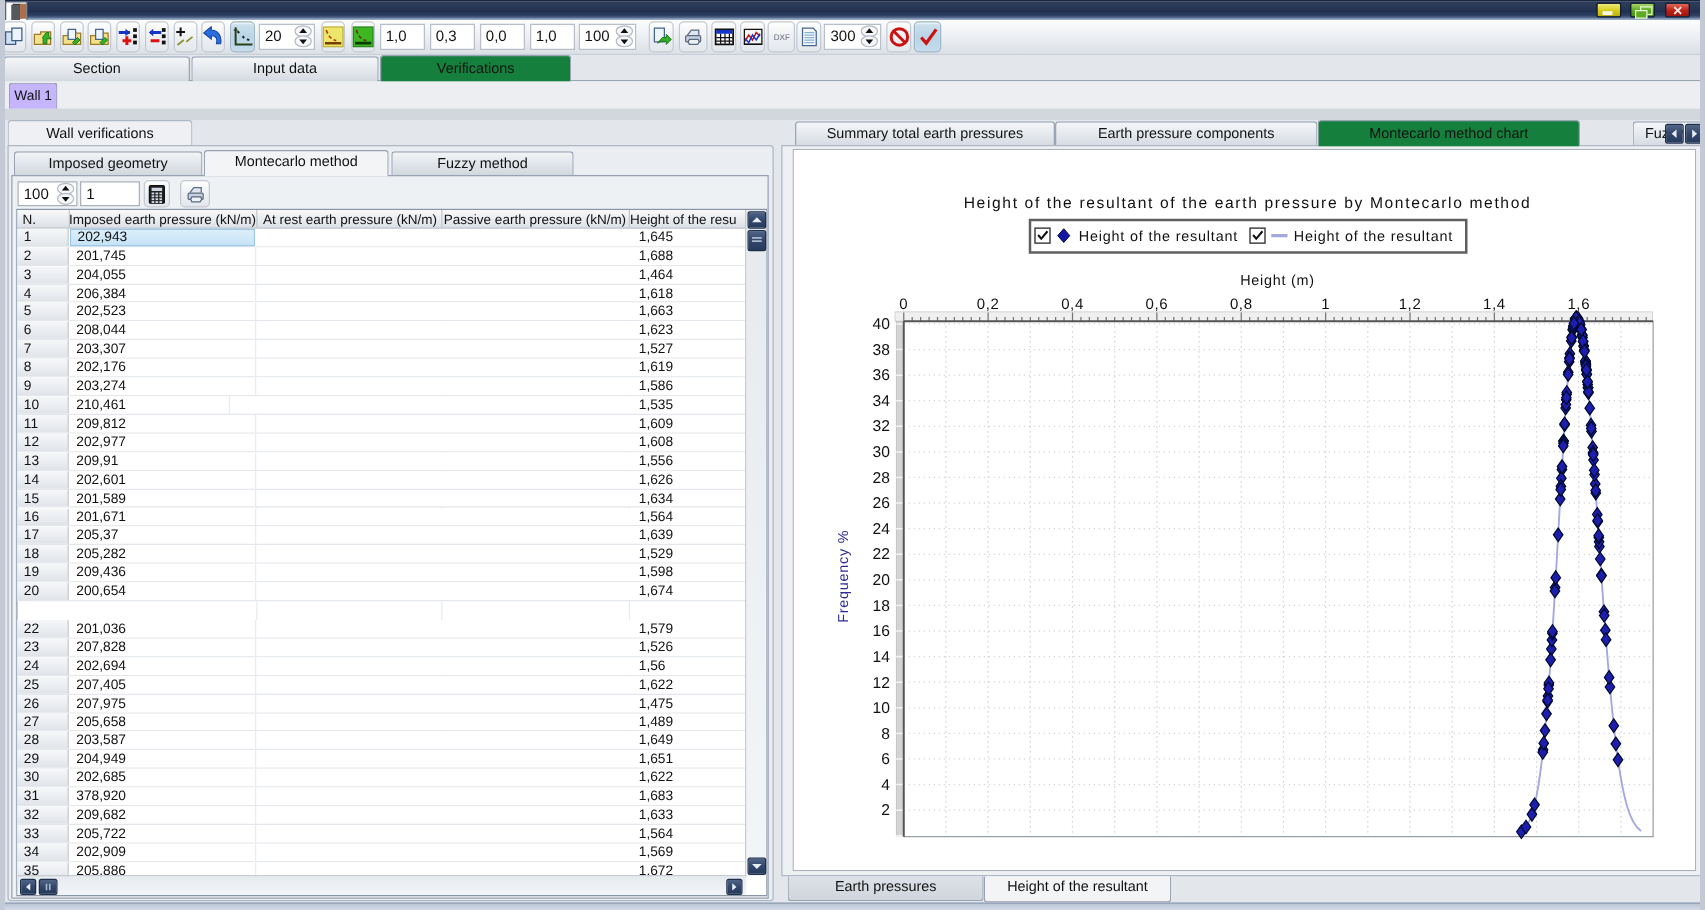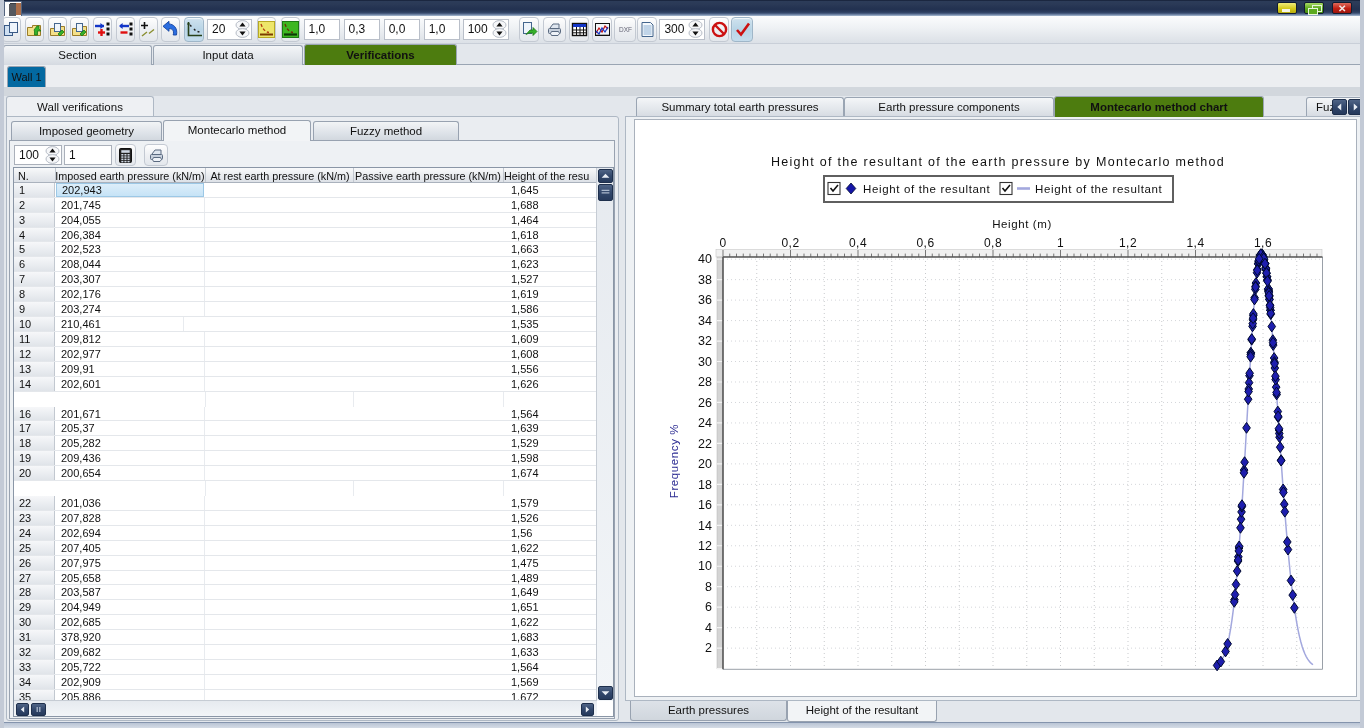--- a/index.html
+++ b/index.html
@@ -28,23 +28,23 @@
 .tbtn.pressed { background:linear-gradient(#cfe2ee,#b8d4e6 50%,#c4dcec); border-color:#9fb6c8; }
 .tfield { position:absolute; top:2.5px; height:21px; background:#fff; border:1px solid #b9bfc9;
   display:flex; align-items:center; }
 .tfield > span:first-child { padding-left:4px; font-size:12px; }
 .tfield .spin { position:absolute; right:1px; top:0.5px; }
 #maintabs { position:absolute; left:0; top:44px; width:1364px; height:21px; }
 #maintabs .edge { position:absolute; left:0; right:0; bottom:0; height:1px; background:#9aa5b3; }
 .tab { position:absolute; top:1px; height:20px; border:1px solid #9aa5b3; border-bottom:none;
   border-radius:3px 3px 0 0; background:linear-gradient(#f4f6f8,#e2e6eb 60%,#d5dae1);
   text-align:center; line-height:19px; font-size:11.5px; }
-.tab.sel { background:#4d7c0f; top:0px; height:21px; z-index:3; line-height:21px;font-weight:bold; }
+.tab.sel { background:#15803d; top:0px; height:21px; z-index:3; line-height:21px; }
 #walltabs { position:absolute; left:0; top:65px; width:1364px; height:22px; background:#eceef1; }
-#wall1 { position:absolute; left:7px; top:1px; width:39px; height:21px; background:#0369a1;
+#wall1 { position:absolute; left:7px; top:1px; width:39px; height:21px; background:#c4b5fd;
   border:1px solid #98a2b0; border-bottom:none; border-radius:3px 3px 0 0; text-align:center; line-height:20px; }
 #graystrip { position:absolute; left:4px; top:87px; width:1356px; height:9px; background:#d2d7dd; }
 
 #wvtab { position:absolute; left:6px; top:96px; width:148px; height:21px; background:#eef0f3;
   border:1px solid #aeb8c4; border-bottom:none; border-radius:3px 3px 0 0; text-align:center; line-height:20px; font-size:11.5px; }
 #leftbox { position:absolute; left:6px; top:116px; width:613px; height:605px; background:#eaedf1;
   border:1px solid #aeb8c4; border-radius:0 3px 3px 3px; }
 .stab { position:absolute; top:4px; height:20px; border:1px solid #98a2b0; border-bottom:none;
   border-radius:3px 3px 0 0; background:linear-gradient(#f2f4f6,#dde2e8 60%,#d0d6dd);
   text-align:center; line-height:19px; font-size:11.5px; }
@@ -395,20 +395,25 @@
         </div>
 <div class="grow" style="top:193.7px">
           <div class="gn">13</div>
           <div class="gc" style="left:42px;width:149px">209,91</div>
           <div class="gc" style="left:489px;width:94px;padding-left:8px">1,556</div>
         </div>
 <div class="grow" style="top:208.6px">
           <div class="gn">14</div>
           <div class="gc" style="left:42px;width:149px">202,601</div>
           <div class="gc" style="left:489px;width:94px;padding-left:8px">1,626</div>
+        </div>
+<div class="grow" style="top:223.5px">
+          <div class="gn">15</div>
+          <div class="gc" style="left:42px;width:149px">201,589</div>
+          <div class="gc" style="left:489px;width:94px;padding-left:8px">1,634</div>
         </div>
 <div class="grow" style="top:238.5px">
           <div class="gn">16</div>
           <div class="gc" style="left:42px;width:149px">201,671</div>
           <div class="gc" style="left:489px;width:94px;padding-left:8px">1,564</div>
         </div>
 <div class="grow" style="top:253.4px">
           <div class="gn">17</div>
           <div class="gc" style="left:42px;width:149px">205,37</div>
           <div class="gc" style="left:489px;width:94px;padding-left:8px">1,639</div>

